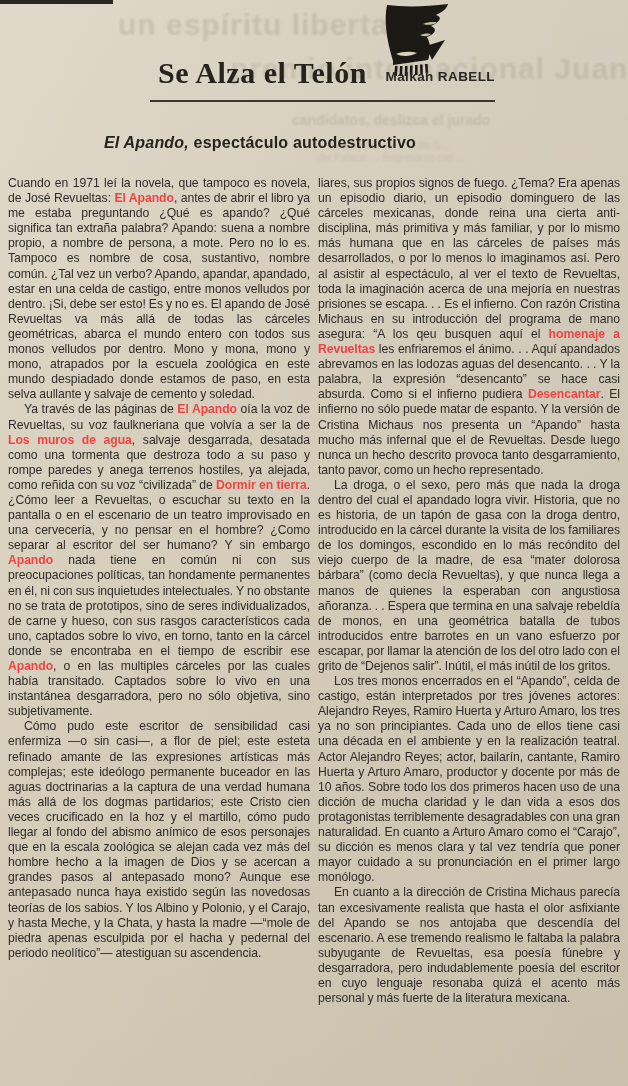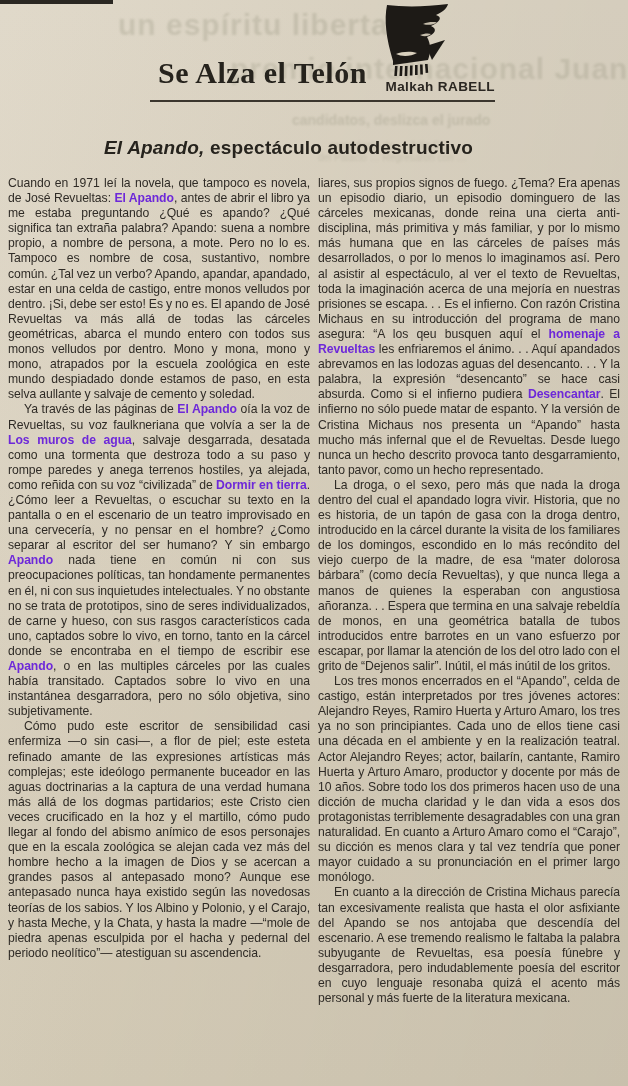--- a/index.html
+++ b/index.html
@@ -38,34 +38,34 @@
   }
   .masthead-title {
     position: absolute; top: 36px; left: 158px;
     font-family: "Liberation Serif", serif;
     font-size: 30px; font-weight: bold;
     letter-spacing: 0.5px;
     color: #26231d;
   }
   .logo { position: absolute; top: 4px; left: 383px; width: 66px; height: 78px; }
   .byline {
-    position: absolute; top: 79px; left: 150px; width: 345px;
+    position: absolute; top: 69px; left: 150px; width: 345px;
     text-align: right;
     font-size: 13.5px; font-weight: bold;
     letter-spacing: 0.4px;
     color: #2b2722;
   }
   .byline-rule {
     position: absolute; top: 100px; left: 150px;
     width: 345px; height: 2px;
     background: #3b362e;
   }
   .deck {
     position: absolute; top: 121px; left: 104px;
-    font-size: 19px; font-weight: bold;
+    font-size: 16px; font-weight: bold;
     letter-spacing: 0.2px;
     color: #26231d;
     white-space: nowrap;
   }
   .deck .it { font-style: italic; }
 
   
   .article {
     position: absolute; top: 176px; left: 8px;
     width: 612px; height: 906px;
@@ -78,21 +78,21 @@
     font-size: 12.2px;
     line-height: 15.1px;
     letter-spacing: -0.05px;
     word-spacing: -0.3px;
     text-align: justify;
     text-indent: 16px;
     hyphens: auto;
     -webkit-hyphens: auto;
   }
   .col p.no-indent { text-indent: 0; }
-  .col .b { font-weight: bold; color: #6d28d9; }
+  .col .b { font-weight: bold; color: #ef4444; }
 </style>
 </head>
 <body>
 
 <div class="page">
 
   <div class="ghost ghost-1">un espíritu libertario</div>
   <div class="ghost ghost-2">premio internacional Juan Rulfo</div>
   <div class="ghost ghost-3">candidatos, deslizca el jurado</div>
   <div class="ghost ghost-4">procedente de … Julio G…</div>

